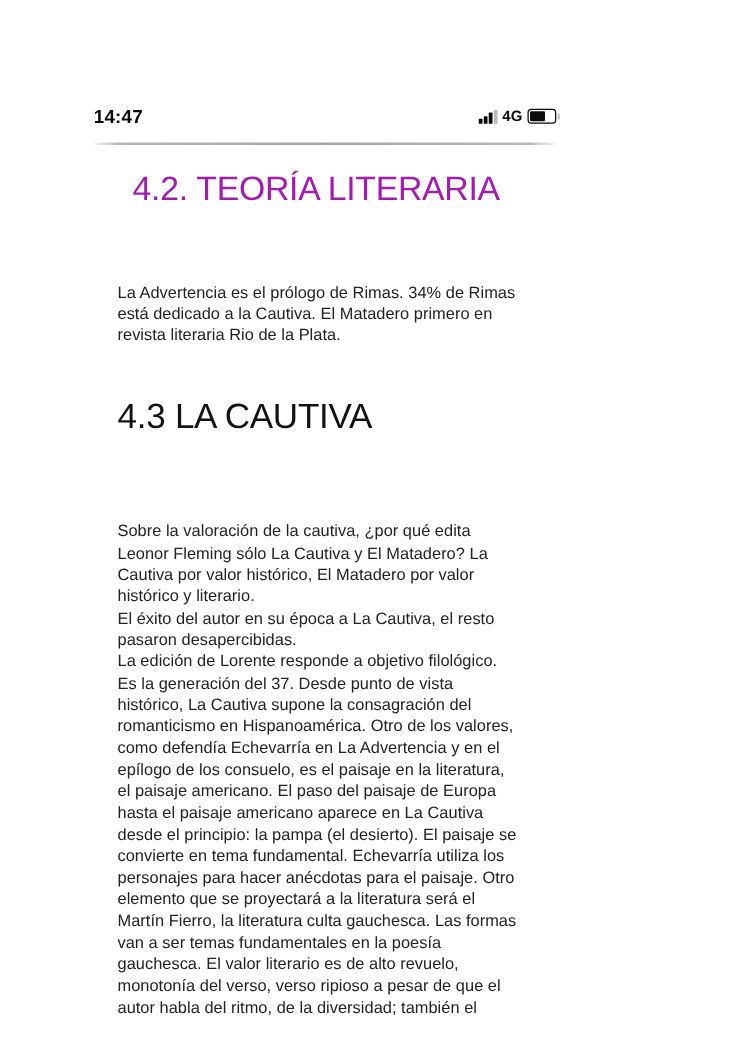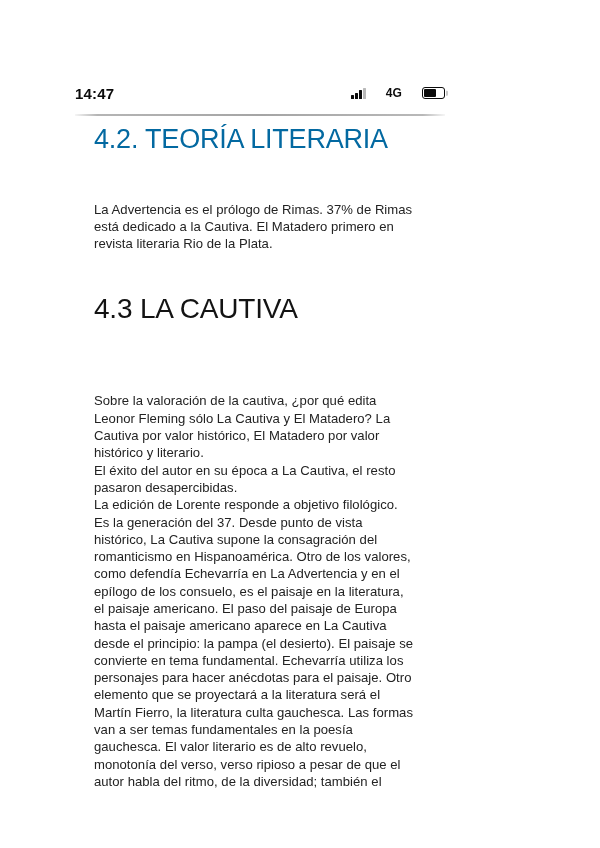--- a/index.html
+++ b/index.html
@@ -37,21 +37,21 @@
   .status-time {
     font-size: 15px;
     font-weight: bold;
     letter-spacing: 0.2px;
     color: #0b0b0b;
     line-height: 1;
   }
   .status-right {
     display: flex;
     align-items: center;
-    gap: 20px;
+    gap: 4px;
   }
 
   
   .signal {
     display: flex;
     align-items: flex-end;
     gap: 1.5px;
     height: 11px;
   }
   .signal i {
@@ -122,22 +122,22 @@
     left: 94px;
     top: 122px;
     width: 320px;
   }
 
   .h1 {
     font-size: 27px;
     font-weight: normal;
     line-height: 1.28;
     letter-spacing: -0.2px;
-    color: #0369a1;
-    margin: 0;
+    color: #a21caf;
+    margin: 12px;
     white-space: pre-line;
   }
 
   .h2 {
     font-size: 28px;
     font-weight: normal;
     line-height: 1.25;
     letter-spacing: -0.2px;
     color: #131313;
     margin: 0;
@@ -180,21 +180,21 @@
   </div>
 
   <div class="divider"></div>
 
   <div class="doc">
 
     <h1 class="h1">4.2. TEORÍA LITERARIA</h1>
 
     <div class="spacer-h1-p"></div>
 
-    <p class="para">La Advertencia es el prólogo de Rimas. 37% de Rimas está dedicado a la Cautiva. El Matadero primero en revista literaria Rio de la Plata.</p>
+    <p class="para">La Advertencia es el prólogo de Rimas. 34% de Rimas está dedicado a la Cautiva. El Matadero primero en revista literaria Rio de la Plata.</p>
 
     <div class="spacer-p-h2"></div>
 
     <h2 class="h2">4.3 LA CAUTIVA</h2>
 
     <div class="spacer-h2-p"></div>
 
 
     <div class="spacer-p-p"></div>
 

